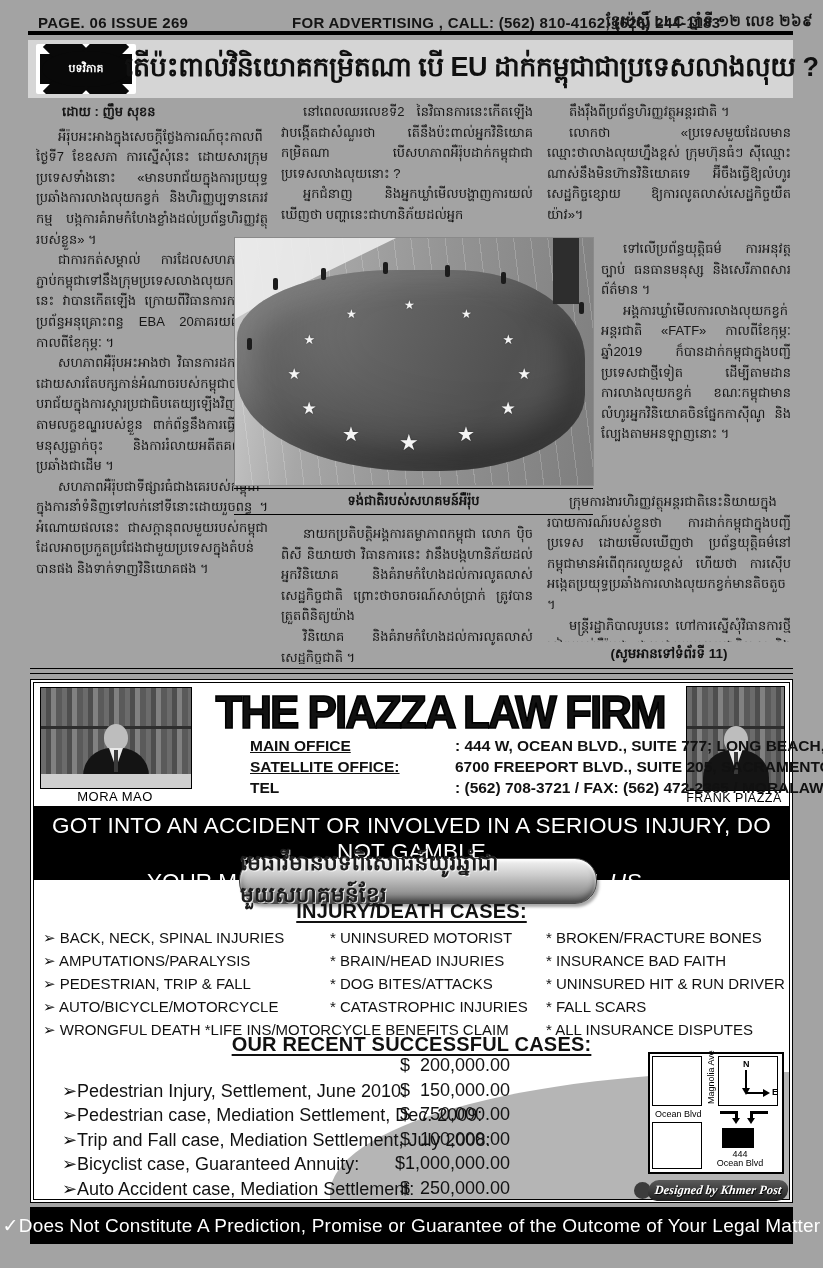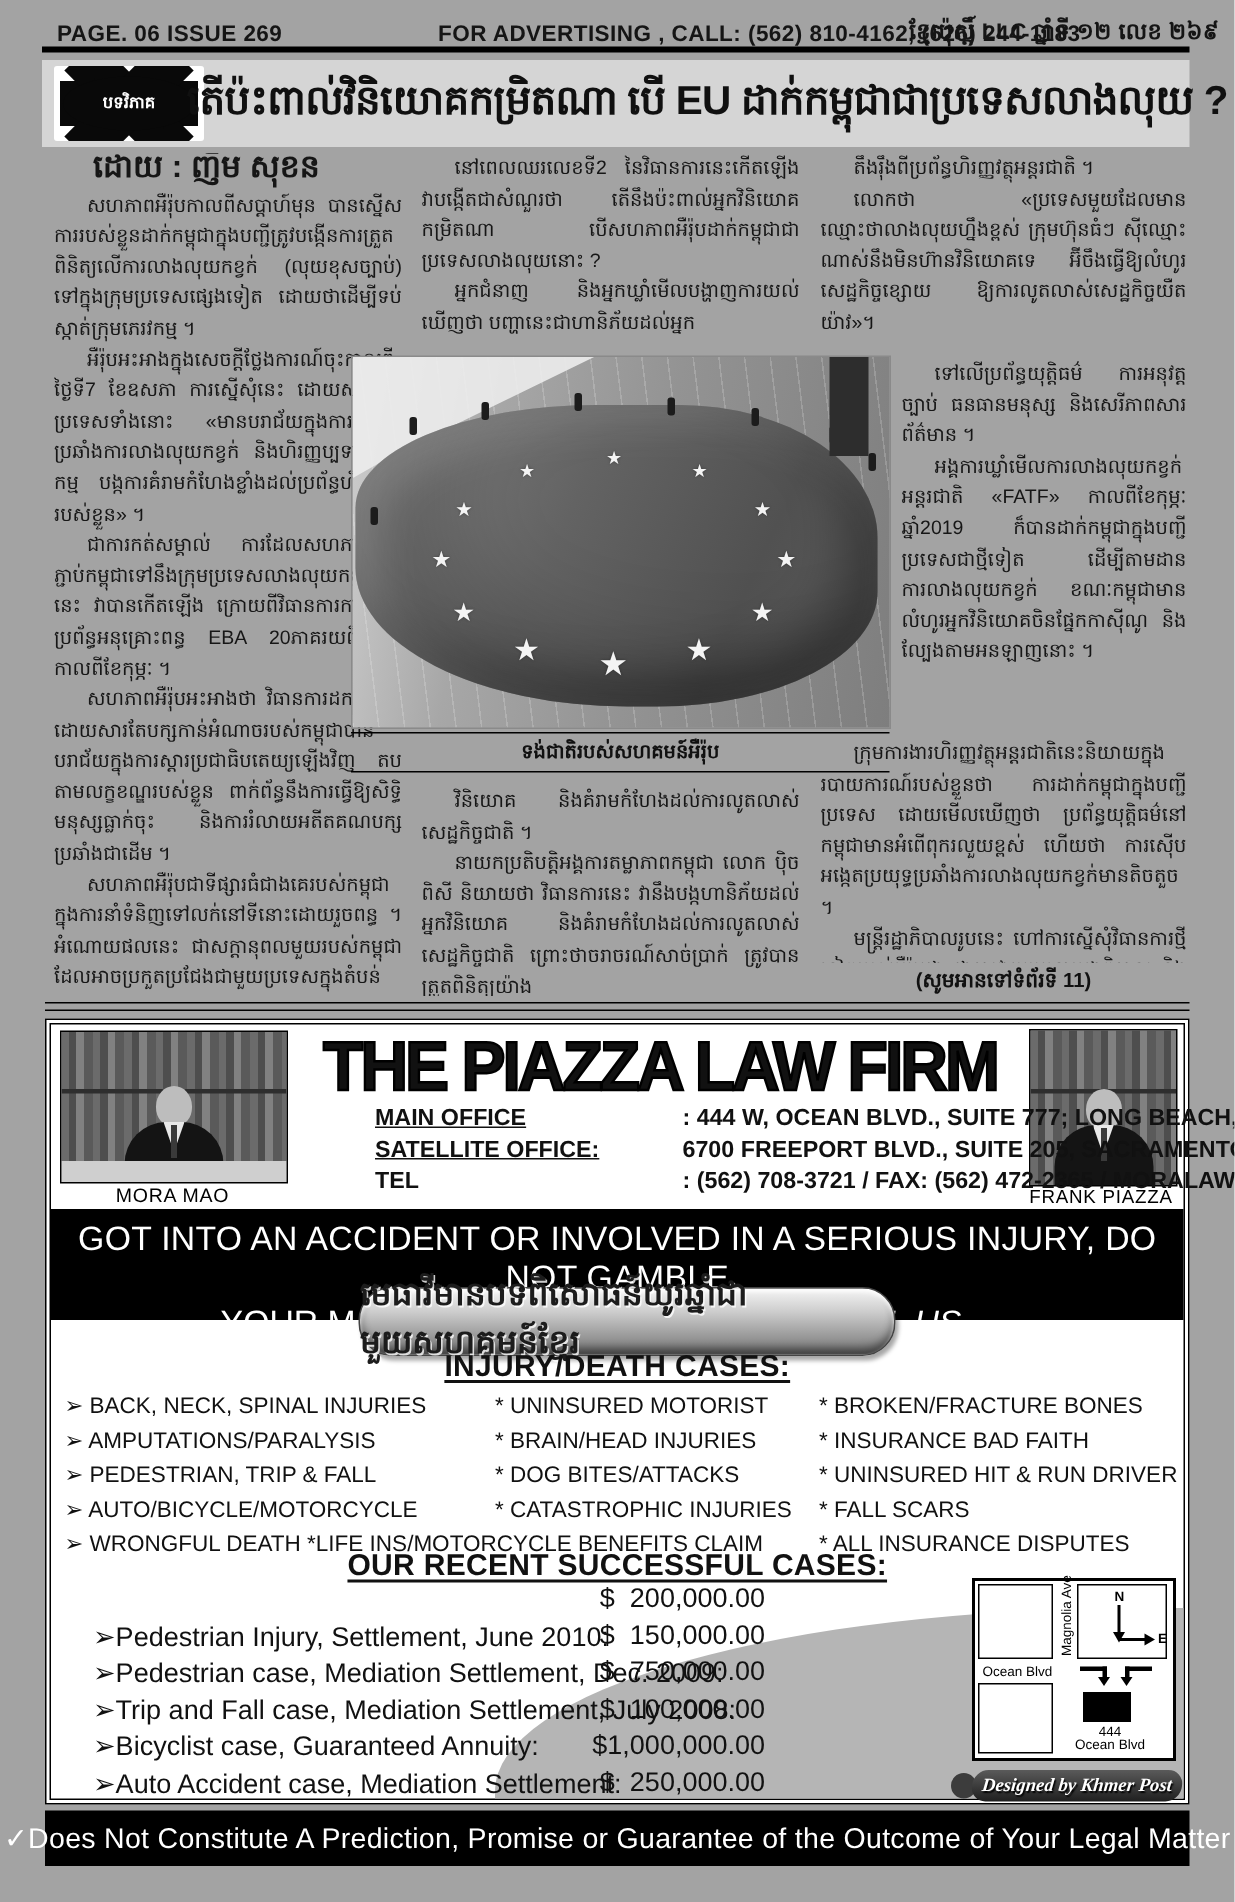--- a/index.html
+++ b/index.html
@@ -17,21 +17,21 @@
   .burst{position:absolute;left:50%;top:50%;transform:translate(-50%,-50%);width:100px;height:44px;}
   .burst i{position:absolute;left:50%;top:50%;background:#090909;width:92px;height:30px;transform:translate(-50%,-50%) rotate(var(--r));}
   .burst .core{position:absolute;left:50%;top:50%;transform:translate(-50%,-50%);width:88px;height:36px;background:#090909;border-radius:50%;}
   .burst .txt{position:absolute;left:50%;top:50%;transform:translate(-50%,-50%);color:#fff;font-size:11px;font-weight:bold;white-space:nowrap;}
   .headline-text{left:128px;top:0;right:6px;height:58px;display:flex;align-items:center;justify-content:center;
                  font-size:27px;font-weight:bold;color:#101010;letter-spacing:-.5px;white-space:nowrap;}
 
   
   .kh{font-size:13px;line-height:20.6px;text-align:justify;color:#161616;}
   .kh p{margin:0;text-indent:22px;}
-  .byline{font-size:21px;font-weight:bold;margin:0 0 4px 26px;}
+  .byline{font-size:13px;font-weight:bold;margin:0 0 4px 26px;}
   .colblock{overflow:hidden;}
   .photo{left:234px;top:237px;width:358px;height:247px;background:
           repeating-linear-gradient(83deg, rgba(255,255,255,.18) 0 1px, rgba(0,0,0,0) 1px 17px),
           linear-gradient(100deg,#cfcfcf,#a7a7a7 25%,#939393 55%,#7e7e7e);
          border:1px solid #8a8a8a;overflow:hidden;}
   .photo::before{content:"";position:absolute;left:0;top:0;width:45%;height:42%;
          background:#ececec;clip-path:polygon(0 0,100% 0,18% 62%,0 78%);opacity:.9;}
   .photo::after{content:"";position:absolute;right:14px;top:0;width:26px;height:66px;background:#2d2d2d;}
   .flag{position:absolute;left:2px;right:8px;top:32px;bottom:14px;
         background:linear-gradient(115deg,#828282,#636363 40%,#515151 72%,#5d5d5d);
@@ -122,21 +122,20 @@
         <span class="core"></span>
         <span class="txt">បទវិភាគ</span>
       </div>
     </div>
     <div class="headline-text abs">តើប៉ះពាល់វិនិយោគកម្រិតណា បើ EU ដាក់កម្ពុជាជាប្រទេសលាងលុយ ?</div>
   </div>
 
   <div class="abs colblock kh" style="left:36px;top:102px;width:232px;height:560px;">
     <div class="byline">ដោយ : ញឹម សុខន</div>
     <div>
-        <p>សហភាពអឺរ៉ុបកាលពីសប្តាហ៍មុន បានស្នើសការរបស់ខ្លួនដាក់កម្ពុជាក្នុងបញ្ជីត្រូវបង្កើនការត្រួតពិនិត្យលើការលាងលុយកខ្វក់ (លុយខុសច្បាប់) ទៅក្នុងក្រុមប្រទេសផ្សេងទៀត ដោយថាដើម្បីទប់ស្កាត់ក្រុមភេរវកម្ម ។</p>
         <p>អឺរ៉ុបអះអាងក្នុងសេចក្តីថ្លែងការណ៍ចុះកាលពីថ្ងៃទី7 ខែឧសភា ការស្នើសុំនេះ ដោយសារក្រុមប្រទេសទាំងនោះ «មានបរាជ័យក្នុងការប្រយុទ្ធប្រឆាំងការលាងលុយកខ្វក់ និងហិរញ្ញប្បទានភេរវកម្ម បង្កការគំរាមកំហែងខ្លាំងដល់ប្រព័ន្ធហិរញ្ញវត្ថុរបស់ខ្លួន» ។</p>
         <p>ជាការកត់សម្គាល់ ការដែលសហភាពអឺរ៉ុបភ្ជាប់កម្ពុជាទៅនឹងក្រុមប្រទេសលាងលុយកខ្វក់នេះ វាបានកើតឡើង ក្រោយពីវិធានការកាត់ផ្តាច់ប្រព័ន្ធអនុគ្រោះពន្ធ EBA 20ភាគរយពីកម្ពុជា កាលពីខែកុម្ភៈ ។</p>
         <p>សហភាពអឺរ៉ុបអះអាងថា វិធានការដក EBA ដោយសារតែបក្សកាន់អំណាចរបស់កម្ពុជាបានបរាជ័យក្នុងការស្តារប្រជាធិបតេយ្យឡើងវិញ តបតាមលក្ខខណ្ឌរបស់ខ្លួន ពាក់ព័ន្ធនឹងការធ្វើឱ្យសិទ្ធិមនុស្សធ្លាក់ចុះ និងការរំលាយអតីតគណបក្សប្រឆាំងជាដើម ។</p>
         <p>សហភាពអឺរ៉ុបជាទីផ្សារធំជាងគេរបស់កម្ពុជាក្នុងការនាំទំនិញទៅលក់នៅទីនោះដោយរួចពន្ធ ។ អំណោយផលនេះ ជាសក្តានុពលមួយរបស់កម្ពុជា ដែលអាចប្រកួតប្រជែងជាមួយប្រទេសក្នុងតំបន់បានផង និងទាក់ទាញវិនិយោគផង ។</p>
       </div>
   </div>
 
   <div class="abs colblock kh" style="left:281px;top:102px;width:252px;height:132px;">
     <div>
         <p>នៅពេលឈរលេខទី2 នៃវិធានការនេះកើតឡើង វាបង្កើតជាសំណួរថា តើនឹងប៉ះពាល់អ្នកវិនិយោគកម្រិតណា បើសហភាពអឺរ៉ុបដាក់កម្ពុជាជាប្រទេសលាងលុយនោះ ?</p>
@@ -180,22 +179,22 @@
 
   <div class="abs colblock kh" style="left:547px;top:102px;width:244px;height:133px;">
     <div>
         <p>តឹងរុឹងពីប្រព័ន្ធហិរញ្ញវត្ថុអន្តរជាតិ ។</p>
         <p>លោកថា «ប្រទេសមួយដែលមានឈ្មោះថាលាងលុយហ្នឹងខ្ពស់ ក្រុមហ៊ុនធំៗ ស៊ីឈ្មោះណាស់នឹងមិនហ៊ានវិនិយោគទេ អ៊ីចឹងធ្វើឱ្យលំហូរសេដ្ឋកិច្ចខ្សោយ ឱ្យការលូតលាស់សេដ្ឋកិច្ចយឺតយ៉ាវ»។</p>
       </div>
   </div>
 
   <div class="abs colblock kh" style="left:281px;top:524px;width:252px;height:140px;">
     <div>
+        <p>នាយកប្រតិបត្តិអង្គការតម្លាភាពកម្ពុជា លោក ប៉ិច ពិសី និយាយថា វិធានការនេះ វានឹងបង្កហានិភ័យដល់អ្នកវិនិយោគ និងគំរាមកំហែងដល់ការលូតលាស់សេដ្ឋកិច្ចជាតិ ព្រោះថាចរាចរណ៍សាច់ប្រាក់ ត្រូវបានត្រួតពិនិត្យយ៉ាង</p>
         <p>វិនិយោគ និងគំរាមកំហែងដល់ការលូតលាស់សេដ្ឋកិច្ចជាតិ ។</p>
-        <p>នាយកប្រតិបត្តិអង្គការតម្លាភាពកម្ពុជា លោក ប៉ិច ពិសី និយាយថា វិធានការនេះ វានឹងបង្កហានិភ័យដល់អ្នកវិនិយោគ និងគំរាមកំហែងដល់ការលូតលាស់សេដ្ឋកិច្ចជាតិ ព្រោះថាចរាចរណ៍សាច់ប្រាក់ ត្រូវបានត្រួតពិនិត្យយ៉ាង</p>
       </div>
   </div>
 
   <div class="abs colblock kh" style="left:547px;top:492px;width:244px;height:150px;">
     <div>
         <p>ក្រុមការងារហិរញ្ញវត្ថុអន្តរជាតិនេះនិយាយក្នុងរបាយការណ៍របស់ខ្លួនថា ការដាក់កម្ពុជាក្នុងបញ្ជីប្រទេស ដោយមើលឃើញថា ប្រព័ន្ធយុត្តិធម៌នៅកម្ពុជាមានអំពើពុករលួយខ្ពស់ ហើយថា ការស៊ើបអង្កេតប្រយុទ្ធប្រឆាំងការលាងលុយកខ្វក់មានតិចតួច ។</p>
         <p>មន្ត្រីរដ្ឋាភិបាលរូបនេះ ហៅការស្នើសុំវិធានការថ្មីទៀតរបស់អឺរ៉ុបថា ជាការវាយប្រហាររដ្ឋាភិបាល និងបានអះអាងថា វានឹងមិនប៉ះពាល់</p>
       </div>
   </div>
   <div class="abs continued" style="left:547px;top:645px;width:244px;">(សូមអានទៅទំព័រទី 11)</div>

